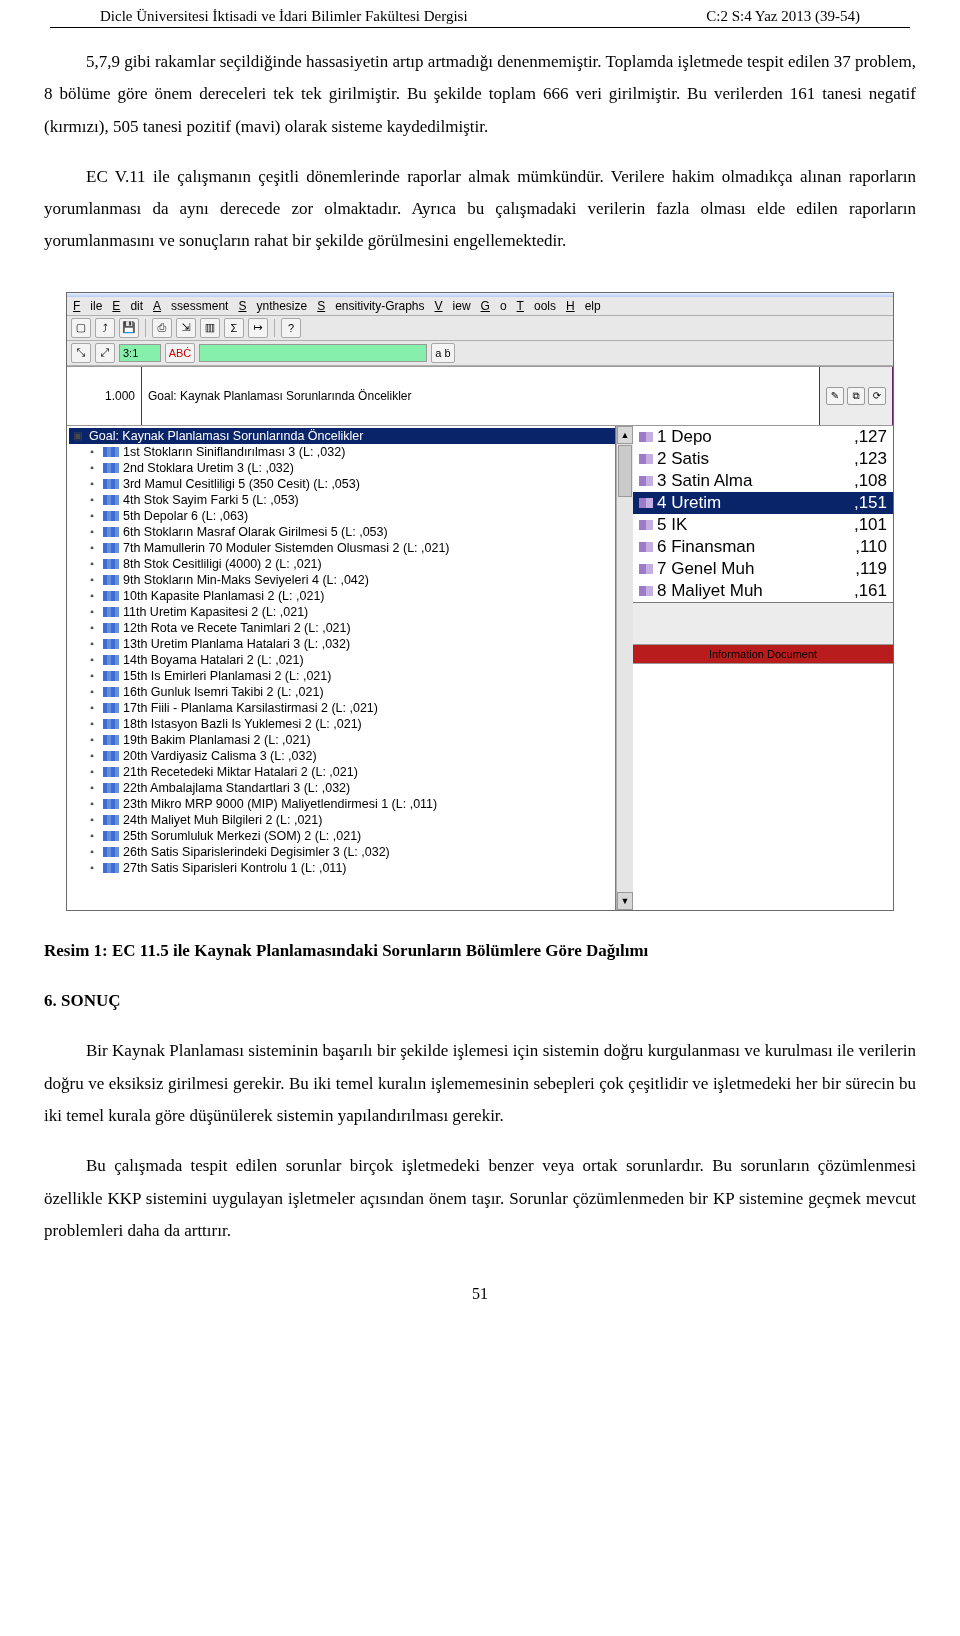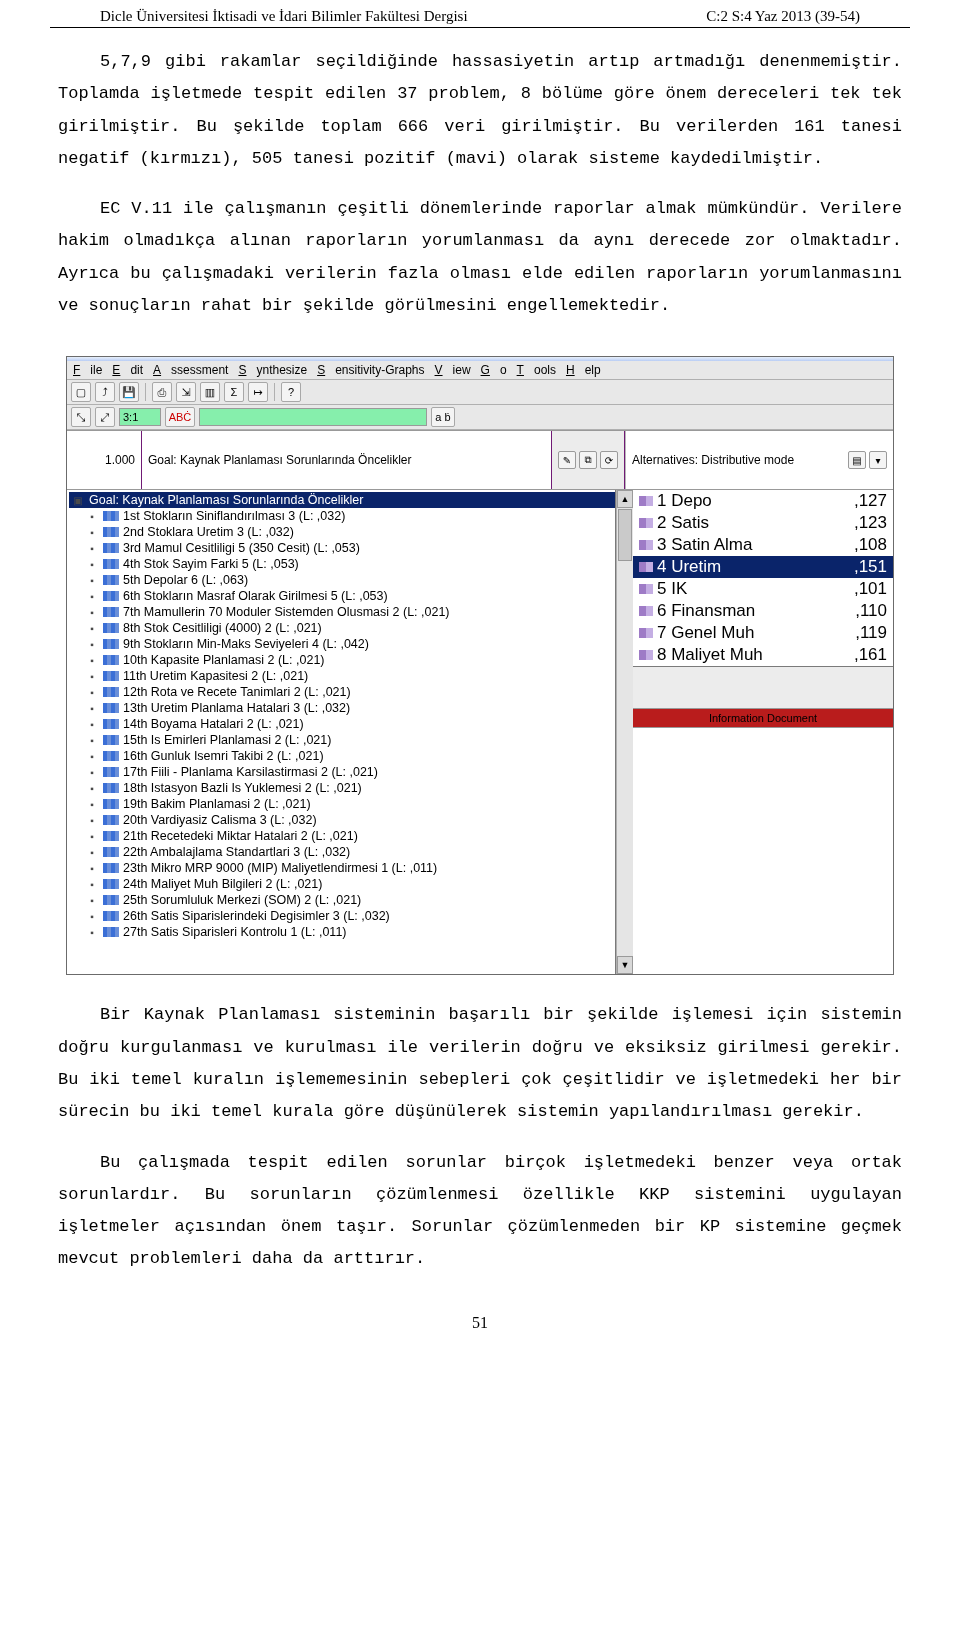--- a/index.html
+++ b/index.html
@@ -11,25 +11,24 @@
   }
   .page-header {
     display: flex;
     justify-content: space-between;
     padding: 8px 50px 2px 50px;
     font-size: 15px;
     border-bottom: 1px solid #000;
     margin: 0 50px;
   }
   .body-text {
-    padding: 10px 58px;
+    padding: 10px 44px;
     font-size: 17px;
     line-height: 1.9;
     text-align: justify;
-    font-family: Liberation Mono, monospace;
   }
   .body-text p { margin: 8px 0 18px 0; }
   .indent { text-indent: 42px; }
   .section-title { font-weight: bold; margin-left: 42px; }
   .caption { font-weight: bold; margin-top: 14px; }
   .page-num { text-align: center; font-size: 16px; margin-top: 10px; }
 
   
   .app-wrap {
     margin: 6px 66px;
@@ -198,27 +197,20 @@
   </div>
 
   <div class="goalbar">
     <div class="cell gw">1.000</div>
     <div class="cell gt">Goal: Kaynak Planlaması Sorunlarında Öncelikler</div>
     <div class="cell icons">
       <span class="mini-ic">✎</span>
       <span class="mini-ic">⧉</span>
       <span class="mini-ic">⟳</span>
     </div>
-    <div class="alt-head">
-      <span>Alternatives: Distributive mode</span>
-      <span style="display:flex;gap:3px">
-        <span class="mini-ic">▤</span>
-        <span class="mini-ic">▾</span>
-      </span>
-    </div>
   </div>
 
   <div class="panes">
     <div class="tree-pane-wrap">
       <div class="tree-pane" id="tree-pane">
           <div class="tree-row sel">
             <span class="bullet">▣</span>
             <span>Goal: Kaynak Planlaması Sorunlarında Öncelikler</span>
           </div>
           <div class="tree-row" style="padding-left: 16px;">
@@ -424,17 +416,21 @@
           </div>
         </div>
       <div style="flex:1;background:#ececec"></div>
       <div class="info-head">Information Document</div>
       <div class="info-body"></div>
     </div>
   </div>
 </div>
 
 <div class="body-text">
+  <p class="caption">
+    <span>Resim 1: EC 11.5 ile Kaynak Planlamasındaki Sorunların Bölümlere Göre Dağılımı</span>
+  </p>
+  <p class="section-title">6. SONUÇ</p>
   <p class="indent">Bir Kaynak Planlaması sisteminin başarılı bir şekilde işlemesi için sistemin doğru kurgulanması ve kurulması ile verilerin doğru ve eksiksiz girilmesi gerekir. Bu iki temel kuralın işlememesinin sebepleri çok çeşitlidir ve işletmedeki her bir sürecin bu iki temel kurala göre düşünülerek sistemin yapılandırılması gerekir.</p>
   <p class="indent">Bu çalışmada tespit edilen sorunlar birçok işletmedeki benzer veya ortak sorunlardır. Bu sorunların çözümlenmesi özellikle KKP sistemini uygulayan işletmeler açısından önem taşır. Sorunlar çözümlenmeden bir KP sistemine geçmek mevcut problemleri daha da arttırır.</p>
 </div>
 
 <div class="page-num">51</div>
 
 </body></html>

